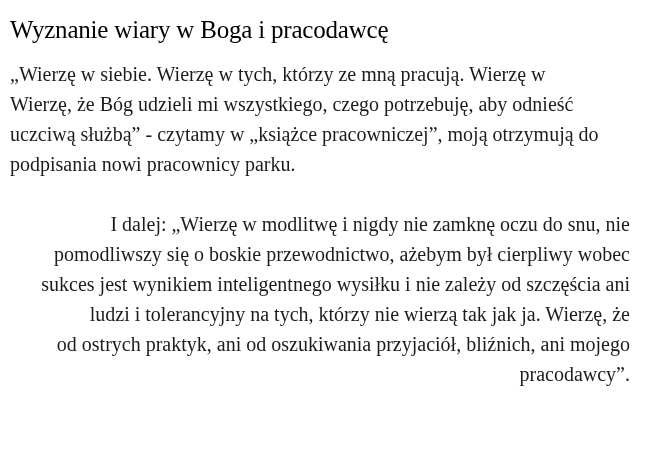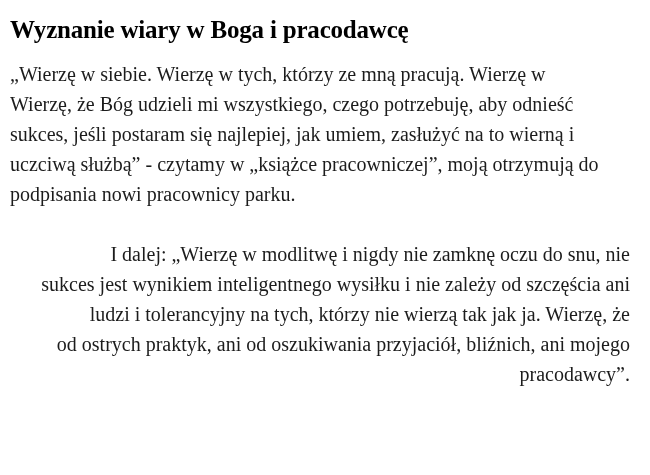--- a/index.html
+++ b/index.html
@@ -13,21 +13,21 @@
     overflow: hidden;
     font-family: "Liberation Serif", "DejaVu Serif", serif;
   }
   .article {
     padding: 14px 20px 0 10px;
   }
   h1.article-title {
     margin: 0;
     font-size: 25px;
     line-height: 31px;
-    font-weight: 700;
+    font-weight: 400;
     color: #000000;
     letter-spacing: -0.2px;
     font-family: "Liberation Serif", "DejaVu Serif", serif;
   }
   .para {
     color: #1c1c1c;
     font-size: 20px;
     margin: 0;
   }
   .para .line {
@@ -46,26 +46,26 @@
 </head>
 <body>
 
 <div class="article">
 
   <h1 class="article-title">Wyznanie wiary w Boga i pracodawcę</h1>
 
   <div class="para para-1">
     <div class="line">„Wierzę w siebie. Wierzę w tych, którzy ze mną pracują. Wierzę w</div>
     <div class="line">Wierzę, że Bóg udzieli mi wszystkiego, czego potrzebuję, aby odnieść</div>
-    <div class="line">sukces, jeśli postaram się najlepiej, jak umiem, zasłużyć na to wierną i</div>
     <div class="line">uczciwą służbą” - czytamy w „książce pracowniczej”, moją otrzymują do</div>
     <div class="line">podpisania nowi pracownicy parku.</div>
   </div>
 
   <div class="para para-2">
     <div class="line">I dalej: „Wierzę w modlitwę i nigdy nie zamknę oczu do snu, nie</div>
+    <div class="line">pomodliwszy się o boskie przewodnictwo, ażebym był cierpliwy wobec</div>
     <div class="line">sukces jest wynikiem inteligentnego wysiłku i nie zależy od szczęścia ani</div>
     <div class="line">ludzi i tolerancyjny na tych, którzy nie wierzą tak jak ja. Wierzę, że</div>
     <div class="line">od ostrych praktyk, ani od oszukiwania przyjaciół, bliźnich, ani mojego</div>
     <div class="line">pracodawcy”.</div>
   </div>
 
 </div>
 
 </body></html>

